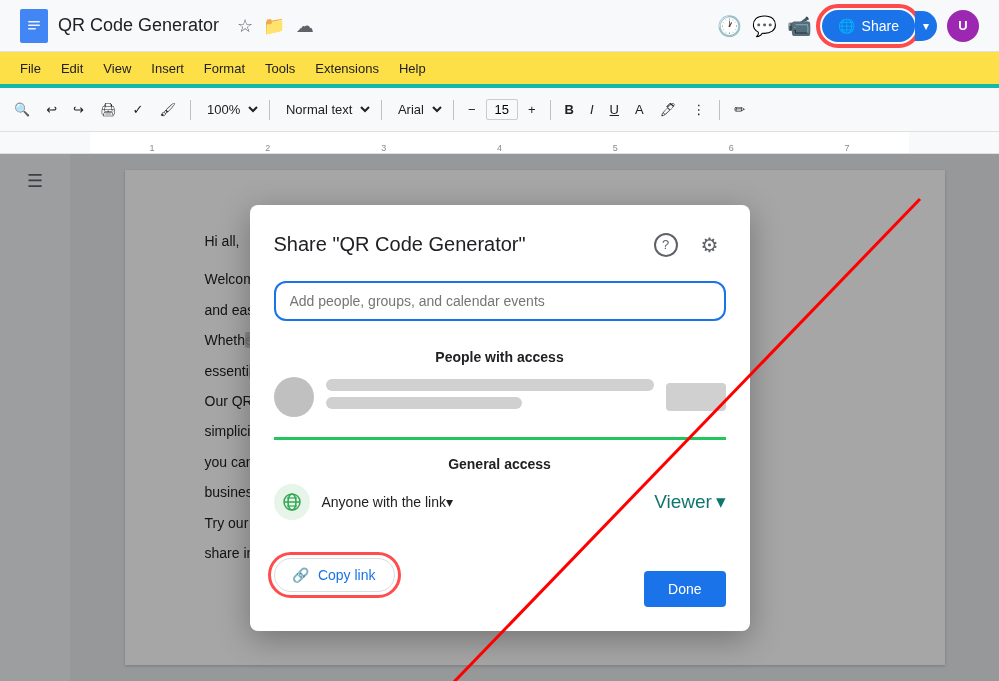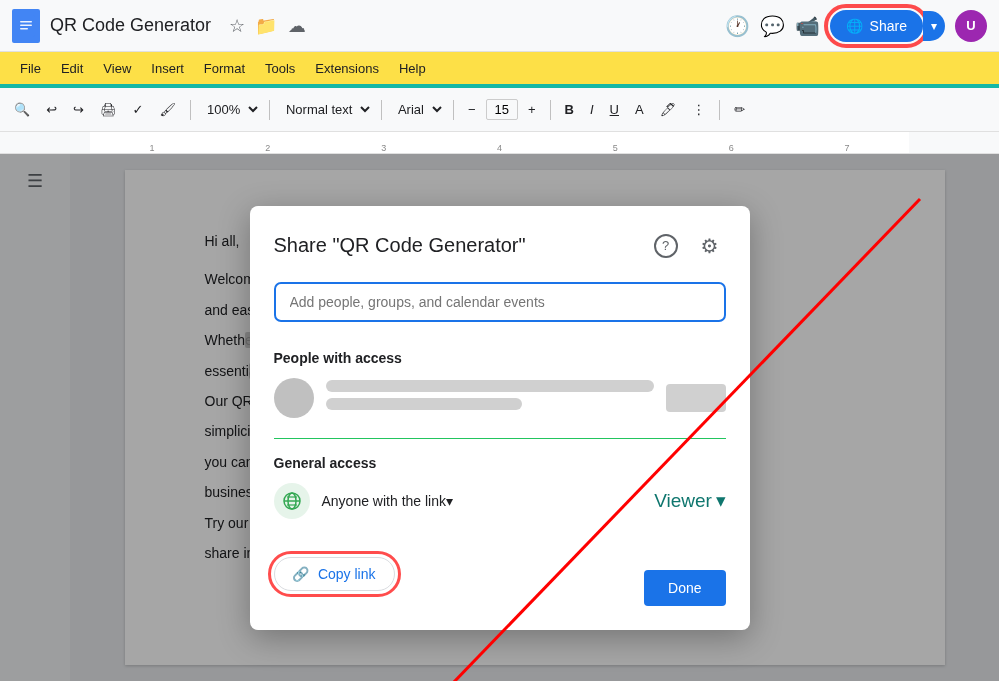--- a/index.html
+++ b/index.html
@@ -11,21 +11,21 @@
       background: #f1f3f4;
       position: relative;
     }
 
     
     .title-bar {
       background: #f8f9fa;
       height: 52px;
       display: flex;
       align-items: center;
-      padding: 0 12px;
+      padding: 0 20px;
       border-bottom: 1px solid #e0e0e0;
       gap: 10px;
     }
     .doc-icon {
       width: 28px;
       height: 34px;
       background: #4285f4;
       border-radius: 2px;
       display: flex;
       align-items: center;
@@ -246,32 +246,33 @@
       border-radius: 50%;
       width: 32px;
       height: 32px;
       display: flex;
       align-items: center;
       justify-content: center;
     }
     .share-input {
       width: 100%;
       border: 2px solid #1a73e8;
-      border-radius: 7px;
+      border-radius: 12px;
       padding: 10px 14px;
       font-size: 14px;
       color: #5f6368;
       outline: none;
       margin-bottom: 28px;
     }
     .section-label {
       font-size: 14px;
       font-weight: 600;
       color: #202124;
       margin-bottom: 12px;
+      text-align: center;
     }
     .people-list {
       margin-bottom: 20px;
       display: flex;
       align-items: center;
       gap: 12px;
     }
     .avatar-blur {
       width: 40px;
       height: 40px;
@@ -288,21 +289,21 @@
       margin-bottom: 6px;
     }
     .blur-line.short { width: 60%; }
     .role-blur {
       width: 60px;
       height: 28px;
       background: #d0d0d0;
       border-radius: 4px;
     }
     .general-access-section {
-      border-top: 1px solid #22c55e;
+      border-top: 3px solid #22c55e;
       padding-top: 16px;
       margin-bottom: 24px;
     }
     .access-row {
       display: flex;
       align-items: center;
       gap: 12px;
       margin-bottom: 4px;
     }
     .globe-access-icon {

